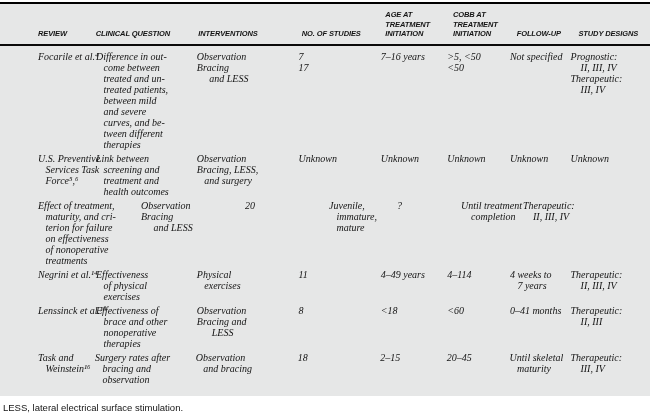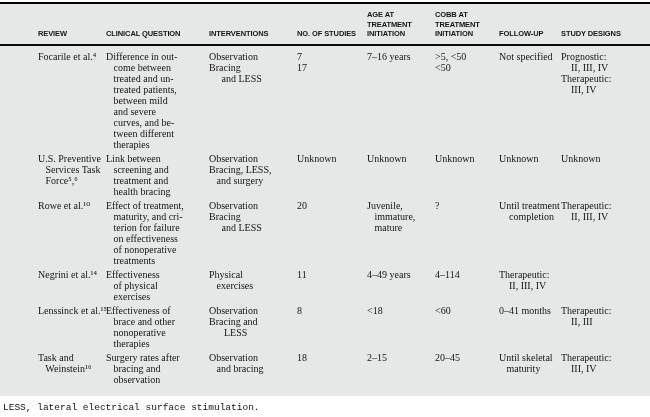--- a/index.html
+++ b/index.html
@@ -17,26 +17,26 @@
     font-family:"Liberation Sans", sans-serif;
     font-weight:bold; font-size:7.5px; line-height:9.5px;
     letter-spacing:-0.1px; color:#141414;
   }
   .tbody { padding:5px 9px 0 38px; }
   .row {
     display:flex; margin-bottom:3px;
     font-family:"Liberation Serif", "DejaVu Serif", serif;
     font-size:10px; line-height:11px; color:#141414;
   }
-  .cell { white-space:pre; overflow:visible; }
-  .c1{width:68px} .c2{width:103px} .c3{width:88px} .c4{width:70px}
+  .cell { white-space:pre; overflow:visible;font-style:italic; }
+  .c1{width:58px} .c2{width:103px} .c3{width:104px} .c4{width:84px}
   .c5{width:68px} .c6{width:64px} .c7{width:62px} .c8{width:72px}
   .footnote {
     margin:6px 0 16px 3px;
-    font-family:Liberation Mono, monospace;
+    font-family:Liberation Sans, sans-serif;
     font-size:9.5px; color:#141414;
   }
 </style>
 </head>
 <body>
 
 <div class="page">
   <div class="table-area">
     <div class="rule-top"></div>
 
@@ -85,33 +85,32 @@
     III, IV</div>
       </div>
 
       <div class="row">
         <div class="cell c1">U.S. Preventive
    Services Task
    Force⁵,⁶</div>
         <div class="cell c2">Link between
    screening and
    treatment and
-   health bracing</div>
+   health outcomes</div>
         <div class="cell c3">Observation
 Bracing, LESS,
    and surgery</div>
         <div class="cell c4">Unknown</div>
         <div class="cell c5">Unknown</div>
         <div class="cell c6">Unknown</div>
         <div class="cell c7">Unknown</div>
         <div class="cell c8">Unknown</div>
       </div>
 
       <div class="row">
-        <div class="cell c1">Rowe et al.¹⁰</div>
         <div class="cell c2">Effect of treatment,
    maturity, and cri-
    terion for failure
    on effectiveness
    of nonoperative
    treatments</div>
         <div class="cell c3">Observation
 Bracing
      and LESS</div>
         <div class="cell c4">20</div>
@@ -128,20 +127,22 @@
       <div class="row">
         <div class="cell c1">Negrini et al.¹⁴</div>
         <div class="cell c2">Effectiveness
    of physical
    exercises</div>
         <div class="cell c3">Physical
    exercises</div>
         <div class="cell c4">11</div>
         <div class="cell c5">4–49 years</div>
         <div class="cell c6">4–114</div>
+        <div class="cell c7">4 weeks to
+   7 years</div>
         <div class="cell c8">Therapeutic:
     II, III, IV</div>
       </div>
 
       <div class="row">
         <div class="cell c1">Lenssinck et al.¹⁵</div>
         <div class="cell c2">Effectiveness of
    brace and other
    nonoperative
    therapies</div>

